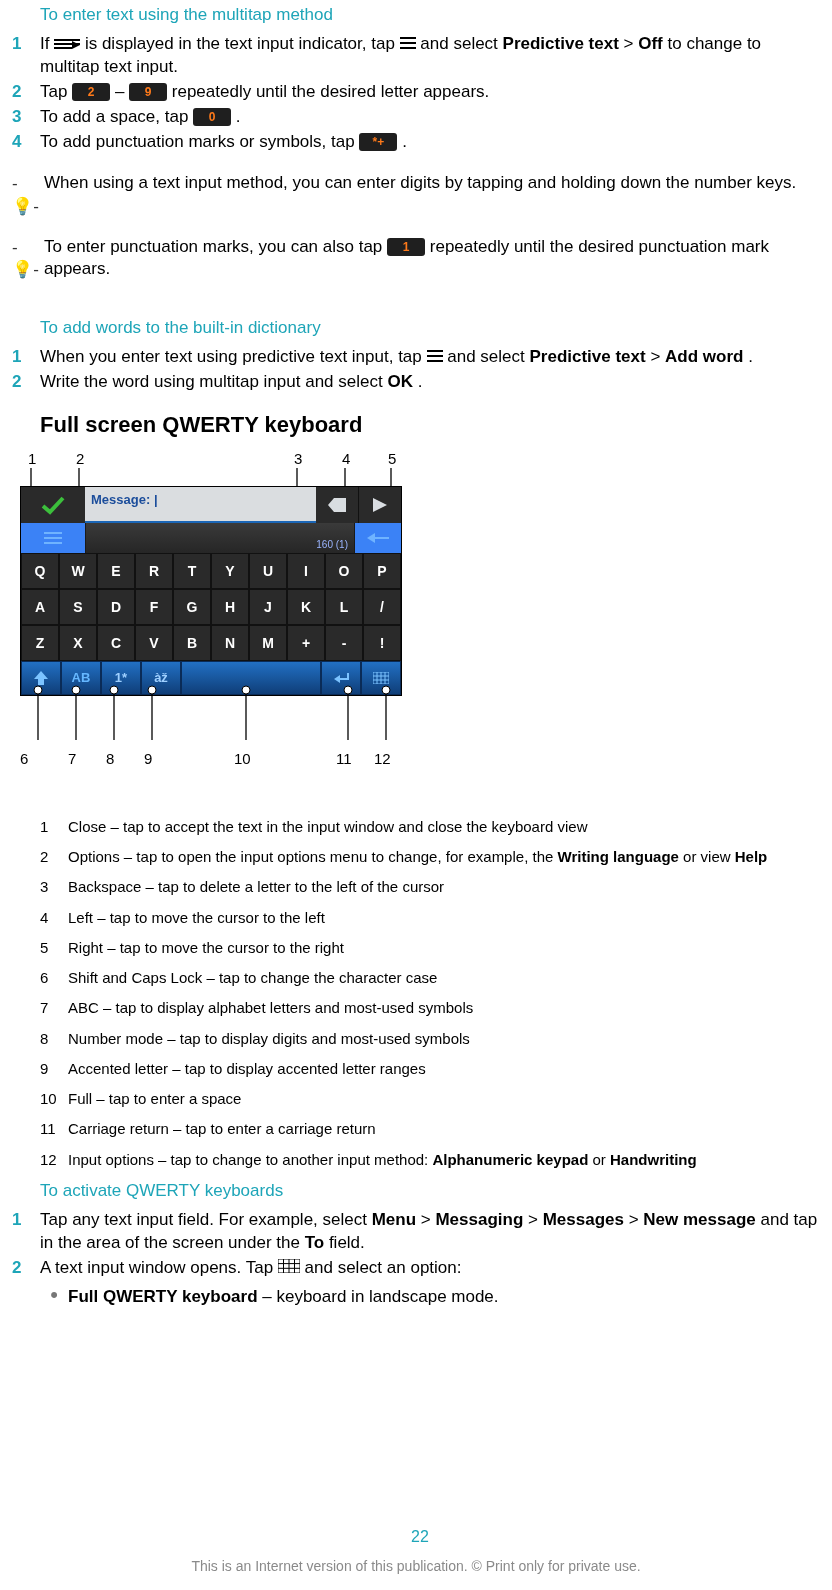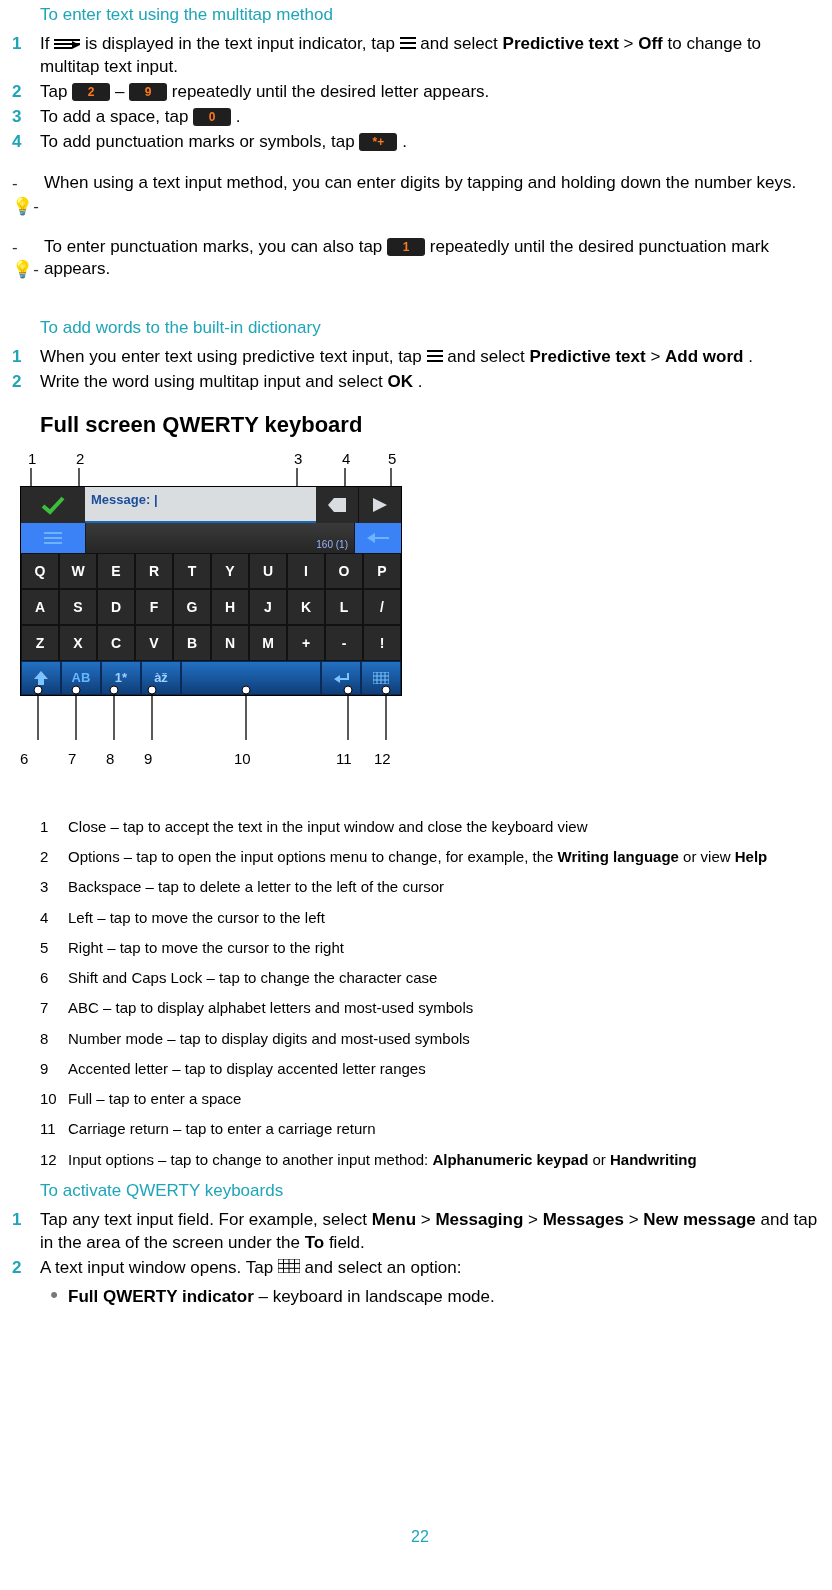--- a/index.html
+++ b/index.html
@@ -383,19 +383,20 @@
               <line x1="16.5" y1="0" x2="16.5" y2="14" stroke="#000"></line>
             </svg></span>
         <span> and select an option:</span>
       </span>
     </li>
   </ol>
   <ul class="bul" style="margin-left:28px">
     <li>
       <span class="dot">•</span>
       <span class="body">
-        <span class="b">Full QWERTY indicator</span><span> – keyboard in landscape mode.</span>
+        <span class="b">Full QWERTY keyboard</span><span> – keyboard in landscape mode.</span>
       </span>
     </li>
   </ul>
 
   <div class="pgnum">22</div>
+  <div class="foot">This is an Internet version of this publication. © Print only for private use.</div>
 </div>
 
 </body></html>

